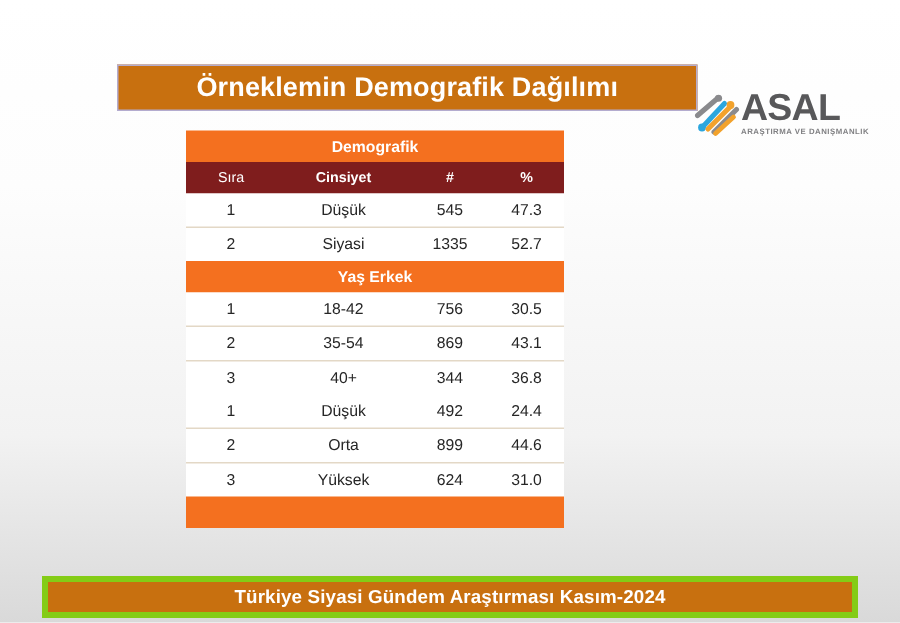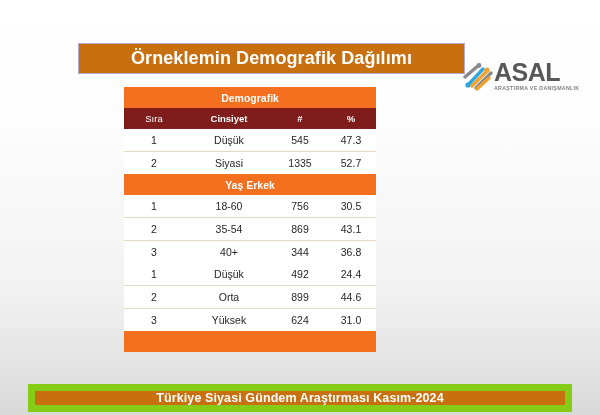--- a/index.html
+++ b/index.html
@@ -128,21 +128,21 @@
   }
 
   
   .footer-banner {
     position: absolute;
     left: 28px;
     top: 384px;
     width: 544px;
     height: 28px;
     background: #c8700f;
-    border: 7px solid #84cc16;
+    border: 4px solid #84cc16;
     box-sizing: border-box;
     display: flex;
     align-items: center;
     justify-content: center;
   }
   .footer-banner span {
     color: #ffffff;
     font-size: 12.5px;
     font-weight: bold;
     letter-spacing: 0.1px;
@@ -199,21 +199,21 @@
         <td>2</td>
         <td>Siyasi</td>
         <td>1335</td>
         <td>52.7</td>
       </tr>
       <tr class="group-title">
         <td colspan="4">Yaş Erkek</td>
       </tr>
       <tr class="data">
         <td>1</td>
-        <td>18-60</td>
+        <td>18-42</td>
         <td>756</td>
         <td>30.5</td>
       </tr>
       <tr class="data">
         <td>2</td>
         <td>35-54</td>
         <td>869</td>
         <td>43.1</td>
       </tr>
       <tr class="data last">

